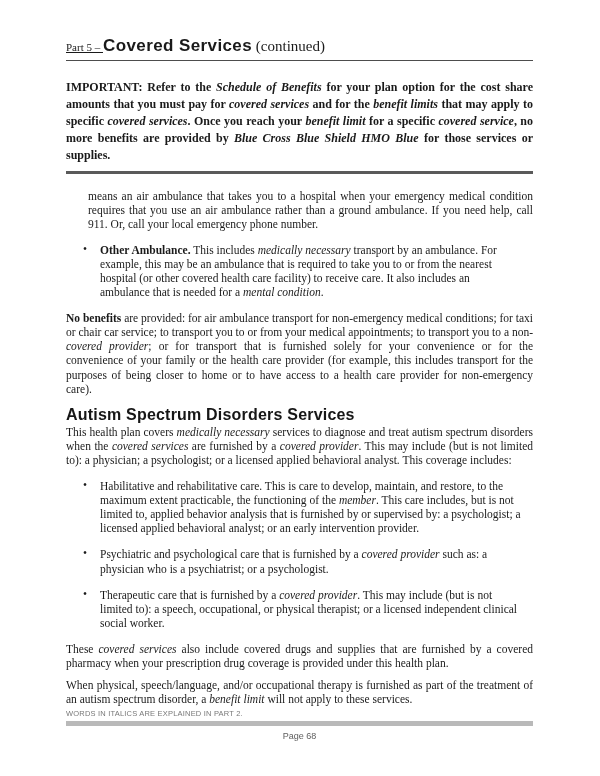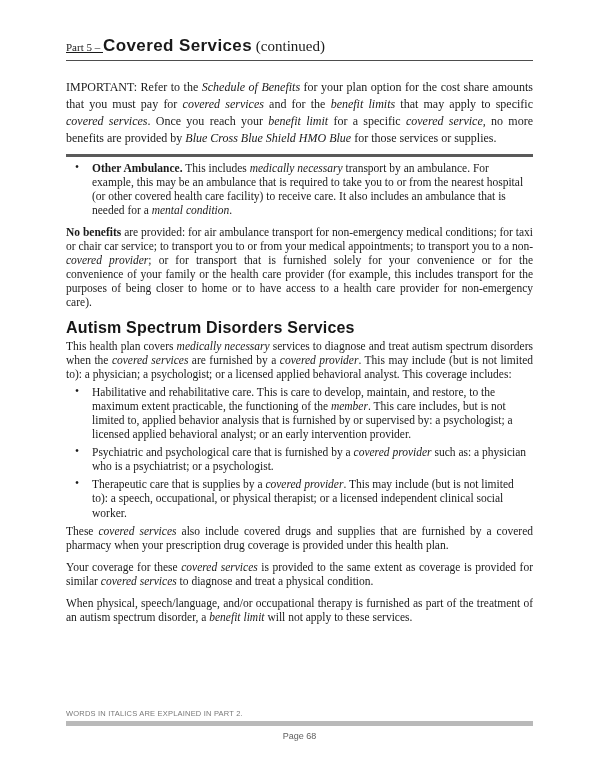--- a/index.html
+++ b/index.html
@@ -11,30 +11,30 @@
 
   
   .doc-header{white-space:nowrap;}
   .part-label{font-size:11px;text-decoration:underline;}
   .doc-title{font-family:"Liberation Sans", sans-serif;font-weight:bold;font-size:17px;letter-spacing:.4px;}
   .cont-label{font-size:15px;}
   .rule-thin{height:0;border-bottom:1.5px solid #4d4d4d;margin-top:4px;}
 
   
   .important{
-    margin-top:18px;font-weight:normal;font-size:12px;line-height:17px;
+    margin-top:18px;font-weight:bold;font-size:12px;line-height:17px;
     text-align:justify;
   }
   .rule-thick{height:2.5px;background:#5a5a5a;margin-top:7px;}
 
   
   .bodytxt{font-size:11.5px;line-height:14.1px;}
   .cont-block{margin:15px 0 0 22px;text-align:justify;}
   ul.bullets{list-style:none;margin:0;padding:0;}
-  ul.bullets li{position:relative;padding-left:22px;margin:4px;}
+  ul.bullets li{position:relative;padding-left:22px;margin:12px;}
   ul.bullets li::before{content:"\2022";position:absolute;left:5px;top:-1px;}
   .para{margin:8px 0 0 0;text-align:justify;}
   .para.gap10{margin-top:0;}
 
   .s-b{font-weight:bold;}
   .s-i{font-style:italic;}
 
   h2.section{
     font-family:"Liberation Sans", sans-serif;font-weight:bold;
     font-size:16px;letter-spacing:.2px;margin:12px 0 3px 0;color:#161616;
@@ -54,39 +54,39 @@
 
     <div class="doc-header">
       <span class="part-label">Part 5 – </span><span class="doc-title">Covered Services</span><span class="cont-label"> (continued)</span>
       <div class="rule-thin"></div>
     </div>
 
     <div class="important"><span>IMPORTANT: Refer to the </span><span class="s-i">Schedule of Benefits</span><span> for your plan option for the cost share amounts that you must pay for </span><span class="s-i">covered services</span><span> and for the </span><span class="s-i">benefit limits</span><span> that may apply to specific </span><span class="s-i">covered services</span><span>. Once you reach your </span><span class="s-i">benefit limit</span><span> for a specific </span><span class="s-i">covered service</span><span>, no more benefits are provided by </span><span class="s-i">Blue Cross Blue Shield HMO Blue</span><span> for those services or supplies.</span></div>
     <div class="rule-thick"></div>
 
     <div class="bodytxt">
+      <div class="cont-block">means an air ambulance that takes you to a hospital when your emergency medical condition requires that you use an air ambulance rather than a ground ambulance. If you need help, call 911. Or, call your local emergency phone number.</div>
 
       <ul class="bullets">
         <li><span class="s-b">Other Ambulance.</span><span> This includes </span><span class="s-i">medically necessary</span><span> transport by an ambulance. For example, this may be an ambulance that is required to take you to or from the nearest hospital (or other covered health care facility) to receive care. It also includes an ambulance that is needed for a </span><span class="s-i">mental condition</span><span>.</span></li>
       </ul>
 
       <p class="para"><span class="s-b">No benefits</span><span> are provided: for air ambulance transport for non-emergency medical conditions; for taxi or chair car service; to transport you to or from your medical appointments; to transport you to a non-</span><span class="s-i">covered provider</span><span>; or for transport that is furnished solely for your convenience or for the convenience of your family or the health care provider (for example, this includes transport for the purposes of being closer to home or to have access to a health care provider for non-emergency care).</span></p>
 
       <h2 class="section">Autism Spectrum Disorders Services</h2>
 
       <p class="para" style="margin-top:0"><span>This health plan covers </span><span class="s-i">medically necessary</span><span> services to diagnose and treat autism spectrum disorders when the </span><span class="s-i">covered services</span><span> are furnished by a </span><span class="s-i">covered provider</span><span>. This may include (but is not limited to): a physician; a psychologist; or a licensed applied behavioral analyst. This coverage includes:</span></p>
 
       <ul class="bullets">
         <li><span>Habilitative and rehabilitative care. This is care to develop, maintain, and restore, to the maximum extent practicable, the functioning of the </span><span class="s-i">member</span><span>. This care includes, but is not limited to, applied behavior analysis that is furnished by or supervised by: a psychologist; a licensed applied behavioral analyst; or an early intervention provider.</span></li>
         <li><span>Psychiatric and psychological care that is furnished by a </span><span class="s-i">covered provider</span><span> such as: a physician who is a psychiatrist; or a psychologist.</span></li>
-        <li><span>Therapeutic care that is supplies by a </span><span class="s-i">covered provider</span><span>. This may include (but is not limited to): a speech, occupational, or physical therapist; or a licensed independent clinical social worker.</span></li>
+        <li><span>Therapeutic care that is furnished by a </span><span class="s-i">covered provider</span><span>. This may include (but is not limited to): a speech, occupational, or physical therapist; or a licensed independent clinical social worker.</span></li>
       </ul>
 
       <p class="para gap10"><span>These </span><span class="s-i">covered services</span><span> also include covered drugs and supplies that are furnished by a covered pharmacy when your prescription drug coverage is provided under this health plan.</span></p>
-      <p class="para"><span>Your coverage for these </span><span class="s-i">covered services</span><span> is provided to the same extent as coverage is provided for similar </span><span class="s-i">covered services</span><span> to diagnose and treat a physical condition.</span></p>
       <p class="para"><span>When physical, speech/language, and/or occupational therapy is furnished as part of the treatment of an autism spectrum disorder, a </span><span class="s-i">benefit limit</span><span> will not apply to these services.</span></p>
 
     </div>
   </div>
 
   <div class="footer">
     <div class="footer-note">WORDS IN ITALICS ARE EXPLAINED IN PART 2.</div>
     <div class="footer-bar"></div>
     <div class="footer-page">Page 68</div>
   </div>

